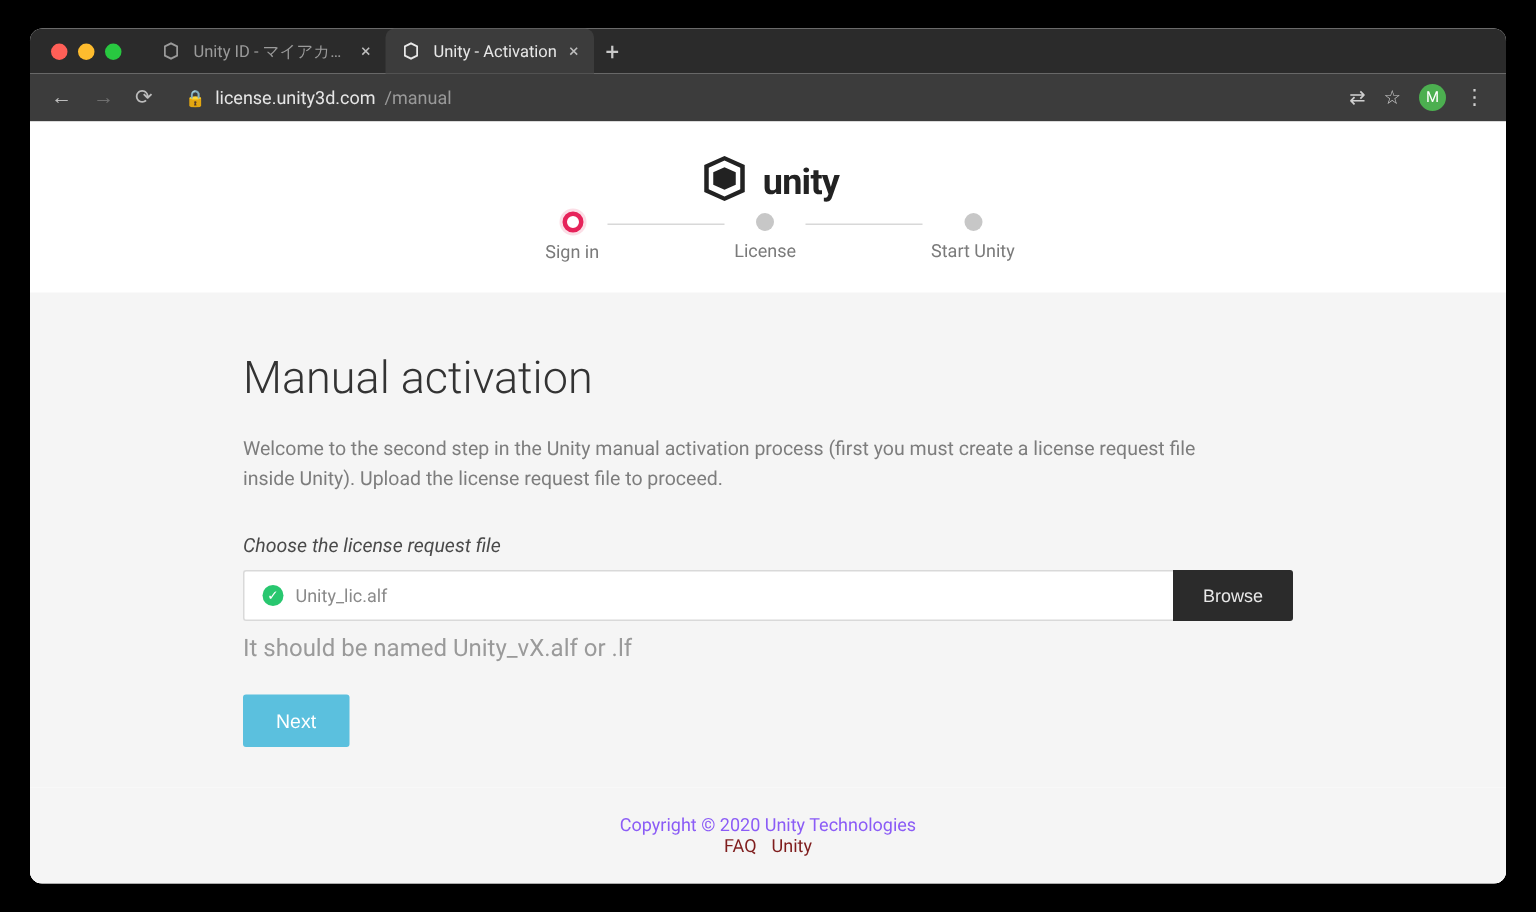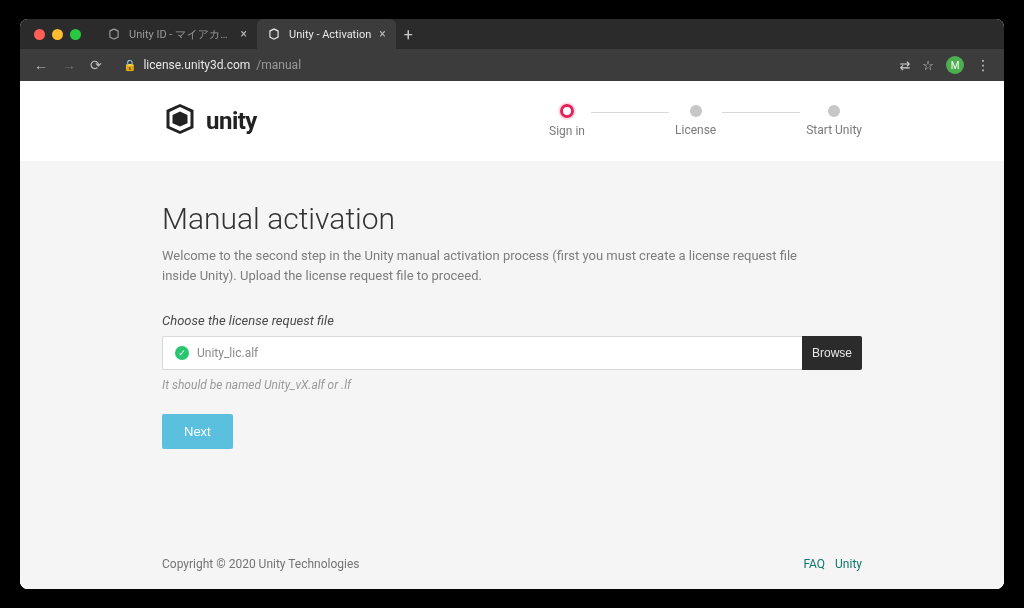--- a/index.html
+++ b/index.html
@@ -119,20 +119,21 @@
     }
     .header {
       background: #fff;
       display: flex;
       align-items: center;
       padding: 20px 0 20px 0;
     }
     .container {
       width: 700px;
       margin: 0 auto;
+      flex-direction: column;
     }
     .header-inner {
       display: flex;
       align-items: center;
       justify-content: space-between;
     }
     .logo {
       display: flex; align-items: center; gap: 8px;
     }
     .logo svg { width: 36px; height: 36px; }
@@ -161,21 +162,21 @@
       width: 78px; height: 1px; background: #d8d8d8;
       margin: 0 6px; margin-bottom: 18px;
     }
     
     .main {
       background: #f5f5f5;
       flex: 1;
       padding-top: 40px;
     }
     .page-title {
-      font-size: 30px; font-weight: 300; color: #333; margin-bottom: 10px;
+      font-size: 30px; font-weight: 300; color: #333; margin-bottom: 20px;
     }
     .page-desc {
       font-size: 13px; color: #7d7d7d; line-height: 1.5; margin-bottom: 28px;
       max-width: 640px;
     }
     .field-label {
       font-size: 13px; color: #4a4a4a; margin-bottom: 8px; font-style: italic;
     }
     .file-row {
       display: flex; align-items: stretch;
@@ -186,47 +187,47 @@
       display: flex; align-items: center; gap: 8px;
       padding: 0 12px; height: 34px; font-size: 12px; color: #8a8a8a;
       border-radius: 2px 0 0 2px;
     }
     .check-circle {
       width: 14px; height: 14px; border-radius: 50%;
       background: #28c76f; color: #fff;
       font-size: 9px; display: flex; align-items: center; justify-content: center;
     }
     .browse-btn {
-      width: 60px; background: #2b2b2b; color: #e8e8e8;
+      width: 80px; background: #2b2b2b; color: #e8e8e8;
       border: none; font-size: 12px; cursor: pointer;
       border-radius: 0 2px 2px 0;
     }
     .hint {
-      font-size: 12px; color: #9a9a9a; margin-top: 8px; font-style: italic;
+      font-size: 16px; color: #9a9a9a; margin-top: 8px;
     }
     .next-btn {
       margin-top: 22px;
       background: #5BC0DE; color: #fff;
       border: none; padding: 10px 22px;
       font-size: 13px; cursor: pointer;
       border-radius: 2px;
     }
     
     .footer {
       background: #f5f5f5;
       border-top: 0;
       padding: 18px 0 18px 0;
     }
     .footer-inner {
       display: flex; justify-content: space-between; align-items: center;
       font-size: 12px;
     }
-    .copyright { color: #737373; }
+    .copyright { color: #8b5cf6; }
     .footer-links { display: flex; gap: 10px; }
-    .footer-links a { color: #0f766e; text-decoration: none; cursor: pointer; }
+    .footer-links a { color: #7f1d1d; text-decoration: none; cursor: pointer; }
   </style>
 </head>
 <body>
 
 <div class="browser-window">
 
   <div class="title-bar">
     <div class="traffic-lights">
       <div class="traffic-light tl-red"></div>
       <div class="traffic-light tl-yellow"></div>

